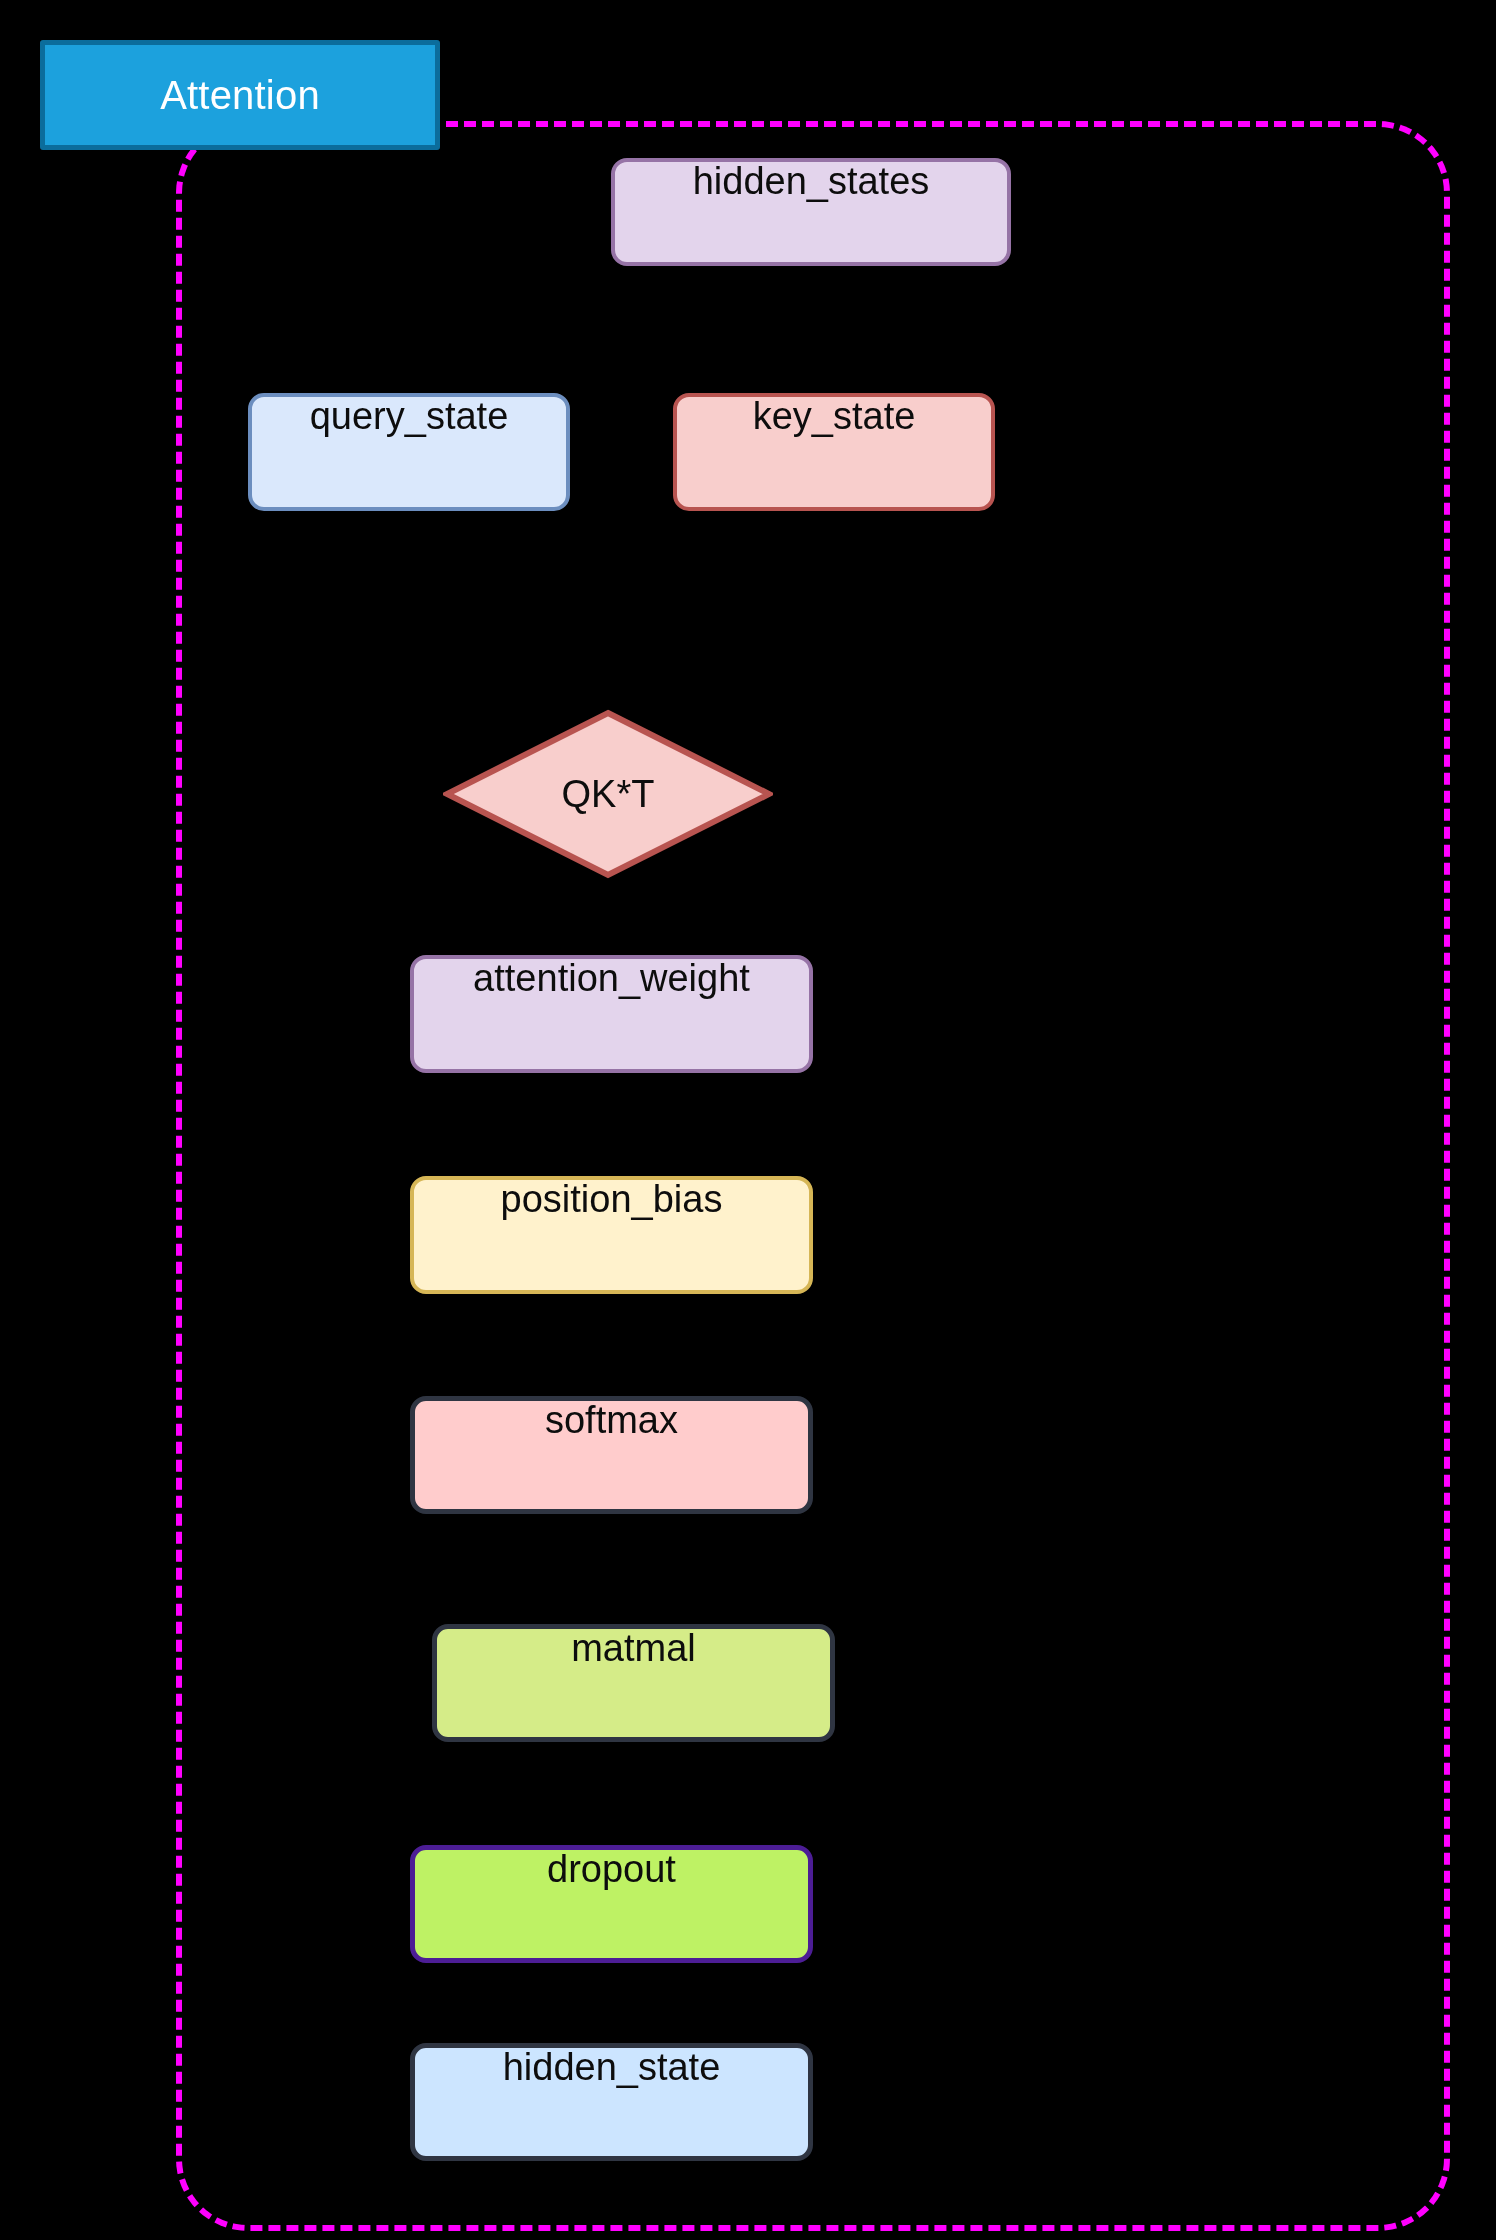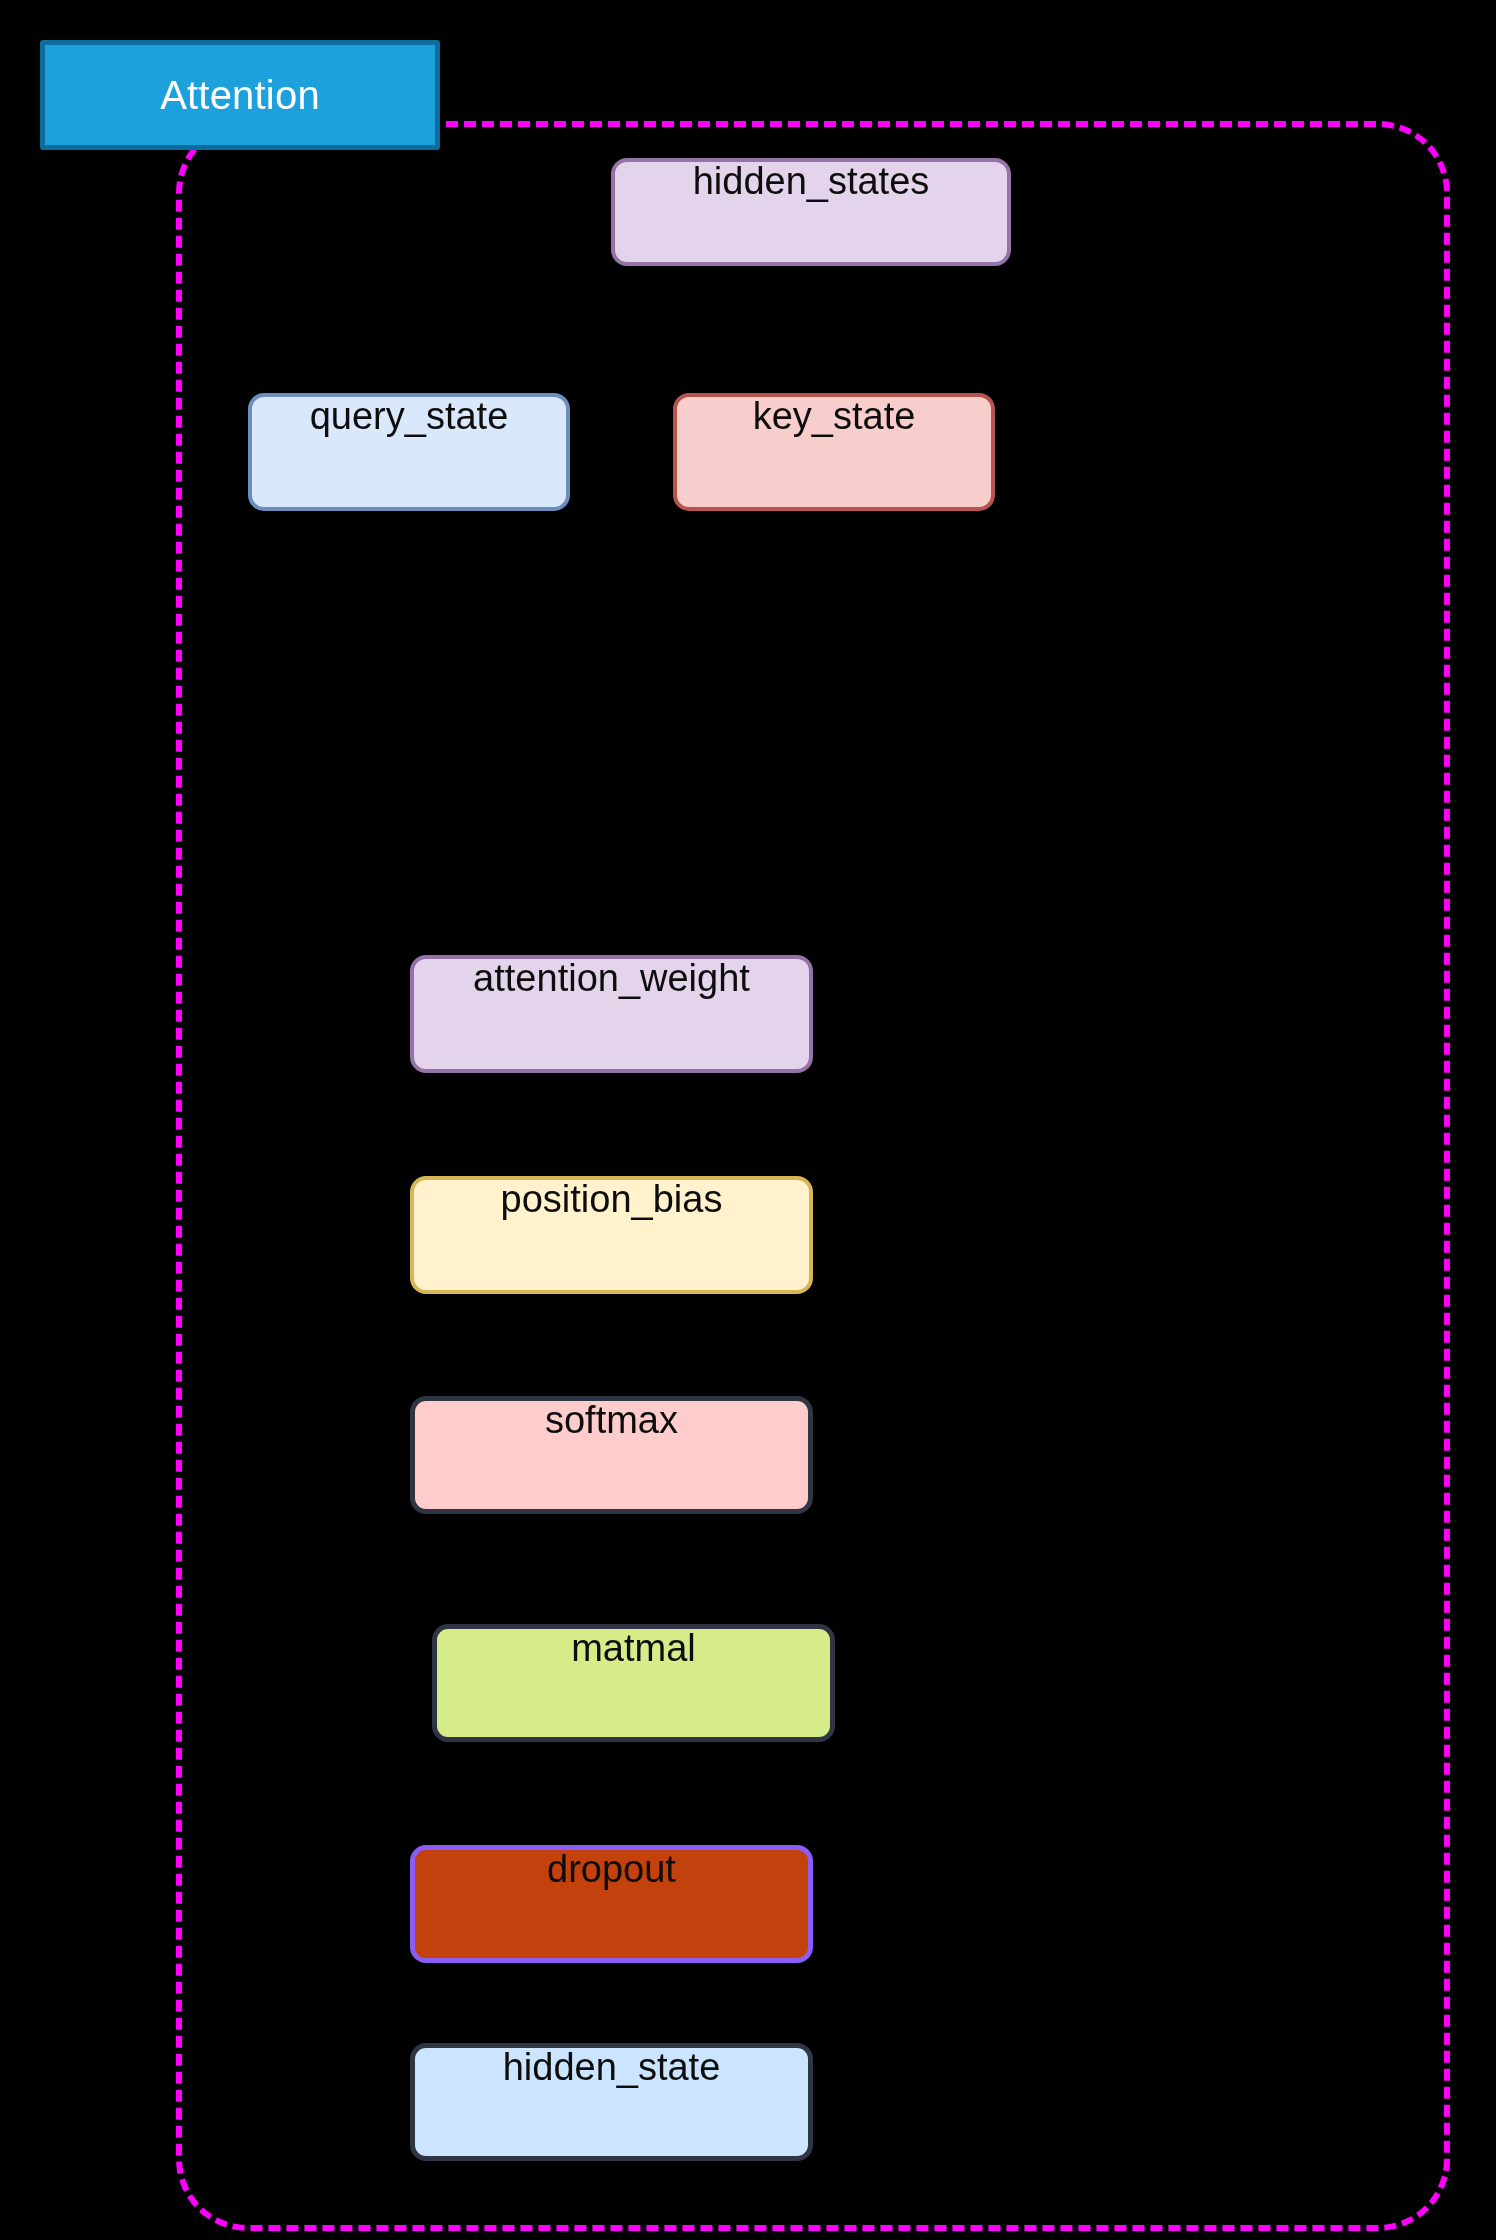--- a/index.html
+++ b/index.html
@@ -130,38 +130,46 @@
 
   <div class="node n-query-state" style="background:#dae8fc;border:4px solid #6c8ebf;">
     <span>query_state</span>
   </div>
 
   <div class="node n-key-state" style="background:#f8cecc;border:4px solid #b85450;margin-left:22px;">
     <span>key_state</span>
   </div>
 
 
+  <div class="diamond-wrap">
+    <svg viewBox="0 0 330 170" xmlns="http://www.w3.org/2000/svg">
+      <polygon points="165,4 326,85 165,166 4,85" fill="#f8cecc" stroke="#b85450" stroke-width="6" stroke-linejoin="miter"></polygon>
+    </svg>
+    <div class="diamond-label">
+      <span>QK*T</span>
+    </div>
+  </div>
 
   <div class="node n-attention-weight" style="background:#e3d4ec;border:4px solid #9673a6;">
     <span>attention_weight</span>
   </div>
 
   <div class="node n-position-bias" style="background:#fff2cc;border:4px solid #d6b656;">
     <span>position_bias</span>
   </div>
 
   <div class="node n-softmax" style="background:#ffcccc;border:5px solid #2f3542;">
     <span>softmax</span>
   </div>
 
   <div class="node n-matmal" style="background:#d5ec88;border:5px solid #2f3542;">
     <span>matmal</span>
   </div>
 
-  <div class="node n-dropout" style="background:#c2410c;border:5px solid #8b5cf6;">
+  <div class="node n-dropout" style="background:#bef264;border:5px solid #4c1d95;">
     <span>dropout</span>
   </div>
 
   <div class="node n-hidden-state" style="background:#cce5ff;border:5px solid #2f3542;">
     <span>hidden_state</span>
   </div>
 
 </div>
 
 </body></html>

